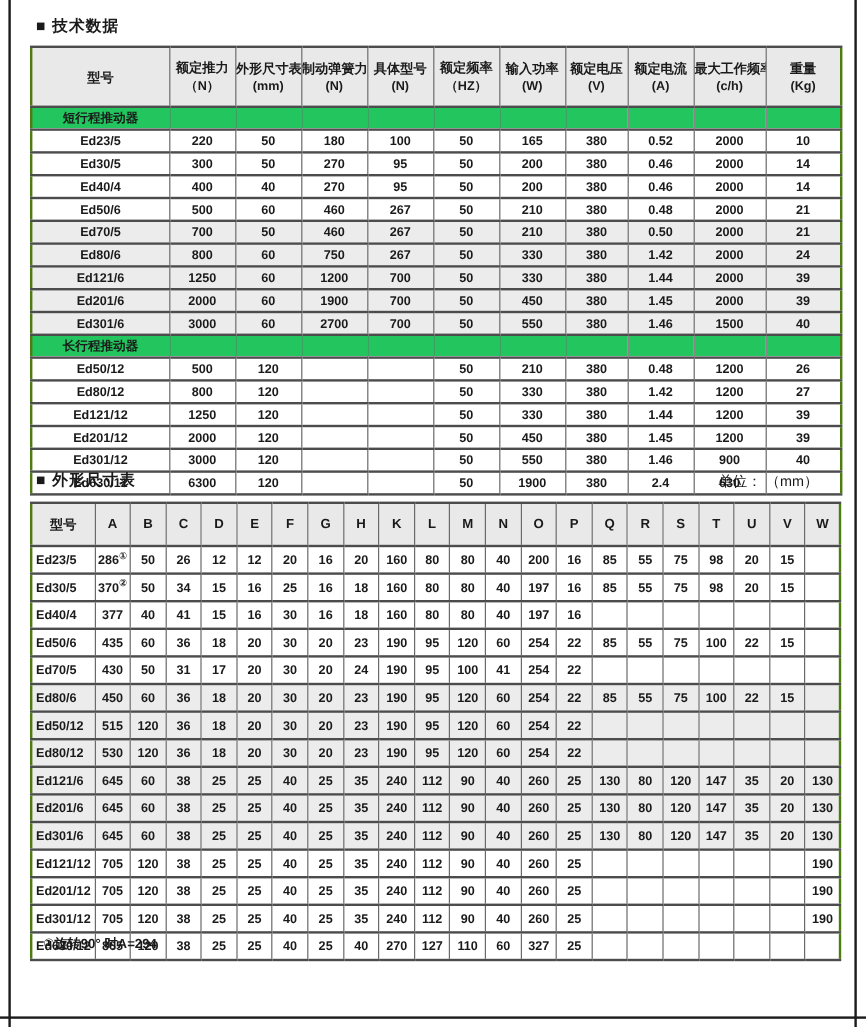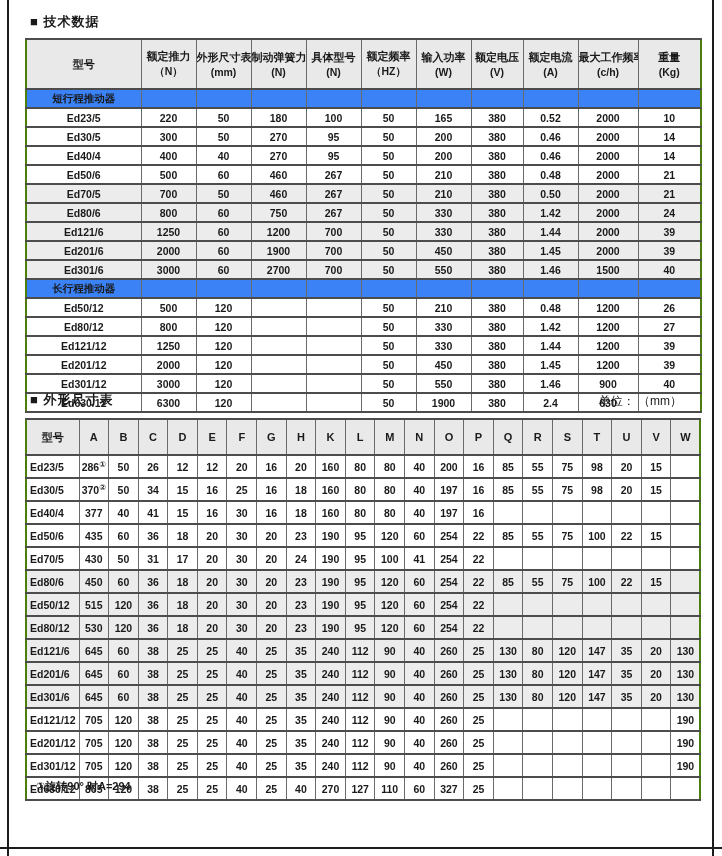--- a/index.html
+++ b/index.html
@@ -25,21 +25,21 @@
 
   .tech-table th{height:48px;background:#e9e9e9;font-size:11px;font-weight:700;padding:0;}
   .tech-table td{height:17px;font-size:10.5px;font-weight:700;padding:0 1px;}
   .tech-table .hline2{font-weight:700;font-size:10.5px;margin-top:1px;}
 
   .dim-table th{height:34px;background:#e9e9e9;font-size:11px;font-weight:700;padding:0;}
   .dim-table td{height:21px;font-size:10.5px;font-weight:700;padding:0;}
   .dim-table td.model{text-align:left;padding-left:3px;font-size:10.5px;}
 
   tr.shaded td{background:#ececec;}
-  tr.section-row td{background:#3b82f6;font-weight:700;}
+  tr.section-row td{background:#22c55e;font-weight:700;}
 
   .supmark{font-size:8px;vertical-align:super;line-height:0;}
 
   .footnotes{position:absolute;left:36px;top:779px;font-size:11px;font-weight:700;width:660px;}
   .fn-line{height:16px;position:relative;}
   .note-span{position:absolute;left:202px;top:20px;}
 </style>
 </head>
 <body>
 

